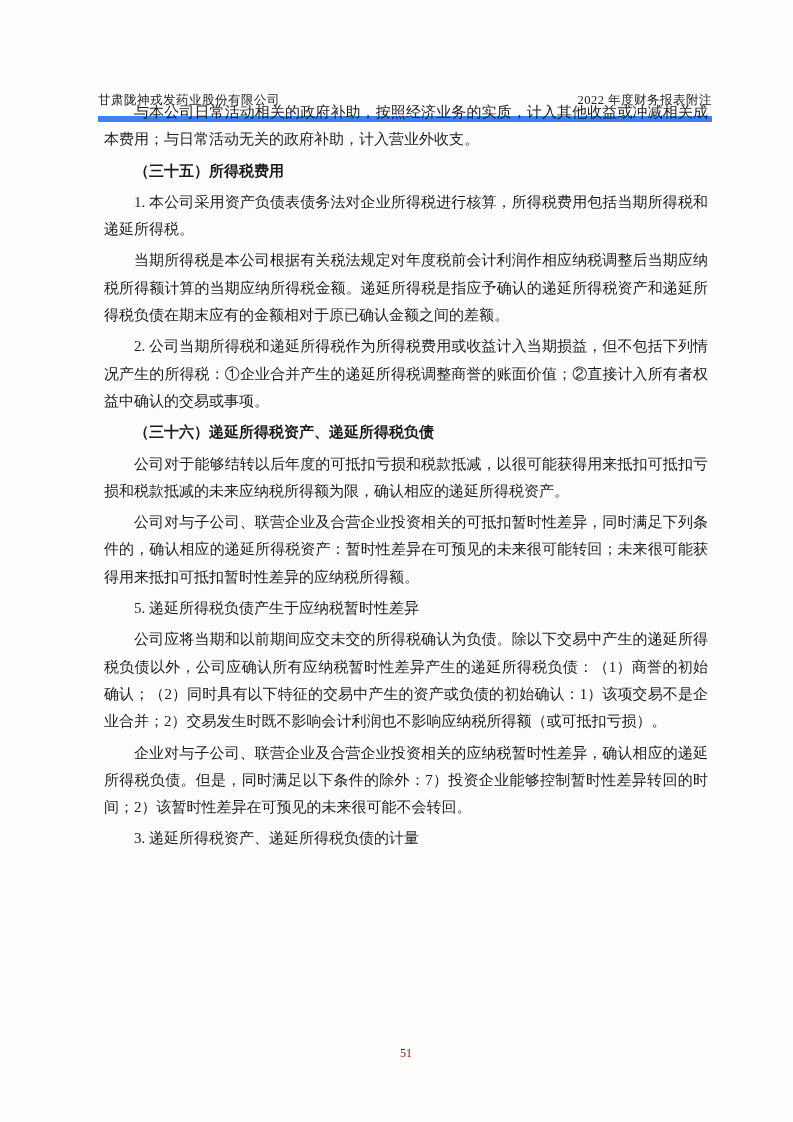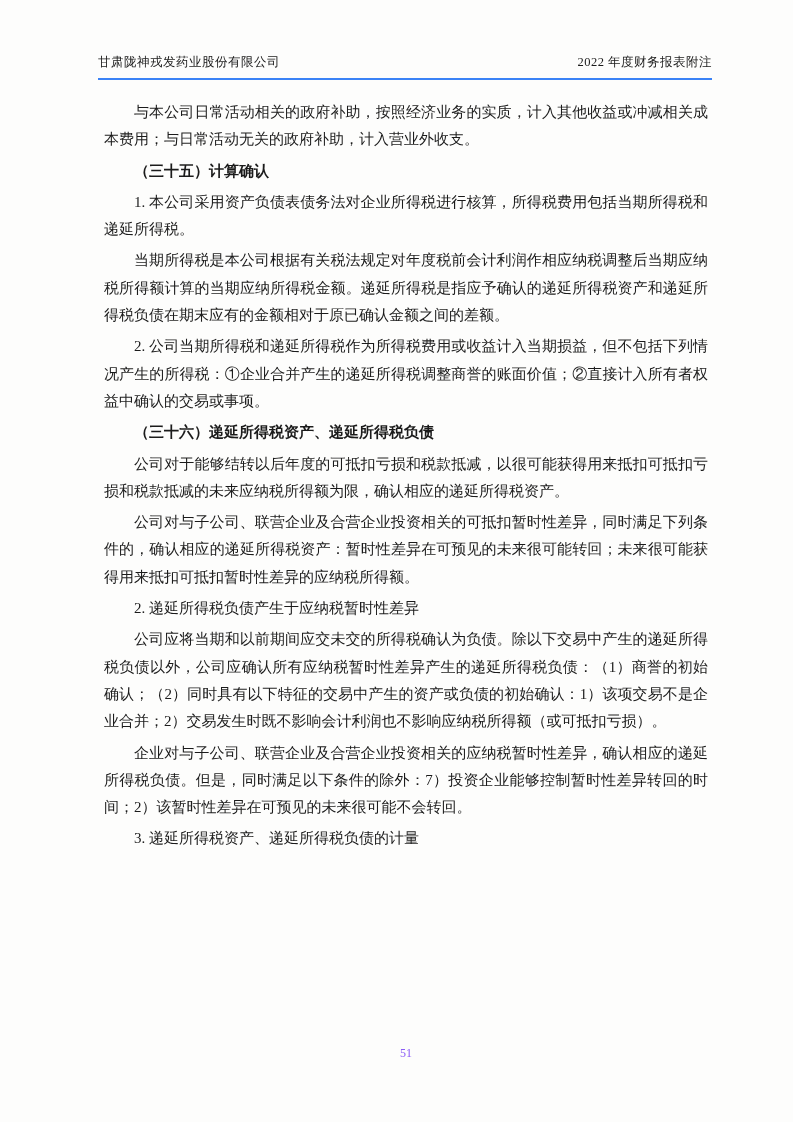--- a/index.html
+++ b/index.html
@@ -20,24 +20,24 @@
     position: absolute;
     top: 54px;
     left: 98px;
     width: 614px;
     display: flex;
     justify-content: space-between;
     align-items: flex-end;
     font-size: 12.5px;
     letter-spacing: 0.5px;
     padding-bottom: 7px;
-    border-bottom: 2px solid #3b82f6;
+    border-bottom: 6px solid #3b82f6;
   }
   .header .company { white-space: nowrap; }
-  .header .doc-title { white-space: nowrap; }
+  .header .doc-title { white-space: nowrap; margin-top: 38px; }
   .body-text {
     position: absolute;
     top: 95px;
     left: 100px;
     width: 612px;
     font-size: 15px;
     line-height: 27.3px;
     text-align: justify;
   }
   .body-text p {
@@ -49,43 +49,43 @@
     font-weight: bold;
     text-indent: 2em;
   }
   .footer {
     position: absolute;
     top: 1046px;
     left: 100px;
     width: 612px;
     text-align: center;
     font-size: 12px;
-    color: #8b5cf6;
+    color: #7f1d1d;
   }
 </style>
 </head>
 <body>
 
 <div class="page">
 
   <div class="header">
     <span class="company">甘肃陇神戎发药业股份有限公司</span>
     <span class="doc-title">2022 年度财务报表附注</span>
   </div>
 
   <div class="body-text">
     <p>与本公司日常活动相关的政府补助，按照经济业务的实质，计入其他收益或冲减相关成本费用；与日常活动无关的政府补助，计入营业外收支。</p>
-    <p class="heading">（三十五）计算确认</p>
+    <p class="heading">（三十五）所得税费用</p>
     <p>1. 本公司采用资产负债表债务法对企业所得税进行核算，所得税费用包括当期所得税和递延所得税。</p>
     <p>当期所得税是本公司根据有关税法规定对年度税前会计利润作相应纳税调整后当期应纳税所得额计算的当期应纳所得税金额。递延所得税是指应予确认的递延所得税资产和递延所得税负债在期末应有的金额相对于原已确认金额之间的差额。</p>
     <p>2. 公司当期所得税和递延所得税作为所得税费用或收益计入当期损益，但不包括下列情况产生的所得税：①企业合并产生的递延所得税调整商誉的账面价值；②直接计入所有者权益中确认的交易或事项。</p>
     <p class="heading">（三十六）递延所得税资产、递延所得税负债</p>
     <p>公司对于能够结转以后年度的可抵扣亏损和税款抵减，以很可能获得用来抵扣可抵扣亏损和税款抵减的未来应纳税所得额为限，确认相应的递延所得税资产。</p>
     <p>公司对与子公司、联营企业及合营企业投资相关的可抵扣暂时性差异，同时满足下列条件的，确认相应的递延所得税资产：暂时性差异在可预见的未来很可能转回；未来很可能获得用来抵扣可抵扣暂时性差异的应纳税所得额。</p>
-    <p>2. 递延所得税负债产生于应纳税暂时性差异</p>
+    <p>5. 递延所得税负债产生于应纳税暂时性差异</p>
     <p>公司应将当期和以前期间应交未交的所得税确认为负债。除以下交易中产生的递延所得税负债以外，公司应确认所有应纳税暂时性差异产生的递延所得税负债：（1）商誉的初始确认；（2）同时具有以下特征的交易中产生的资产或负债的初始确认：1）该项交易不是企业合并；2）交易发生时既不影响会计利润也不影响应纳税所得额（或可抵扣亏损）。</p>
     <p>企业对与子公司、联营企业及合营企业投资相关的应纳税暂时性差异，确认相应的递延所得税负债。但是，同时满足以下条件的除外：7）投资企业能够控制暂时性差异转回的时间；2）该暂时性差异在可预见的未来很可能不会转回。</p>
     <p>3. 递延所得税资产、递延所得税负债的计量</p>
   </div>
 
   <div class="footer">
     <span>51</span>
   </div>
 
 </div>

